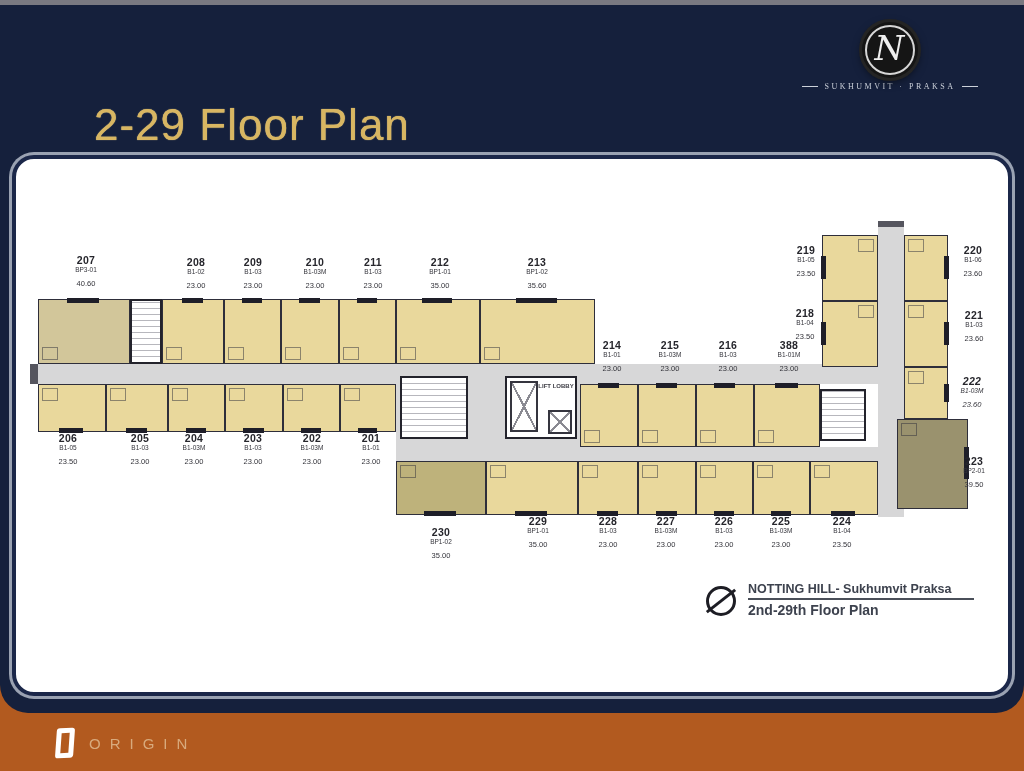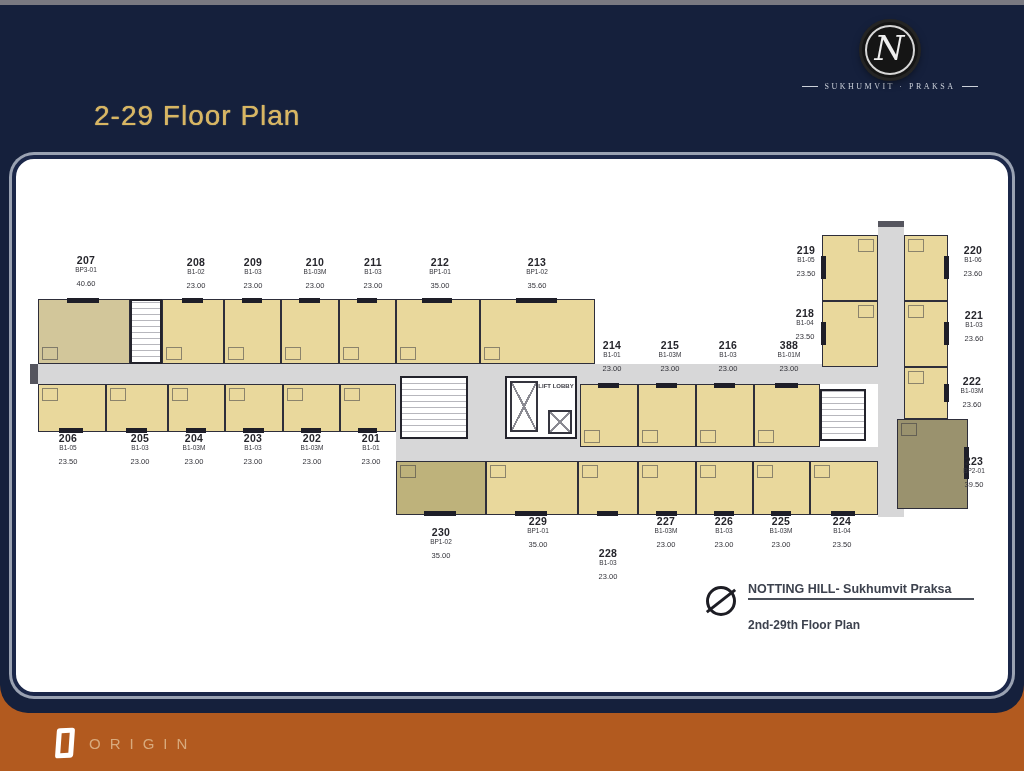--- a/index.html
+++ b/index.html
@@ -3,21 +3,21 @@
 <meta charset="utf-8">
 <style>
   * { margin:0; padding:0; box-sizing:border-box; }
   html,body { width:1024px; height:771px; overflow:hidden; font-family:"Liberation Sans", sans-serif; }
   body { position:relative; background:#b25a1f; }
 
   
   .slide { position:absolute; top:0; left:0; right:0; height:713px; background:#15203c;
            border-radius:0 0 28px 28px; z-index:1; }
   .top-strip { position:absolute; top:0; left:0; right:0; height:5px; background:#797981; }
-  .page-title { position:absolute; left:94px; top:100px; font-size:28px; letter-spacing:1px;
+  .page-title { position:absolute; left:94px; top:100px; font-size:44px; letter-spacing:1px;
                 color:#d8b662; text-shadow:0 0 1px #e8cd87; font-weight:400; }
 
   .brand { position:absolute; left:796px; top:22px; width:188px; text-align:center; }
   .badge { width:56px; height:56px; border-radius:50%; background:#151515; margin:0 auto;
            position:relative; box-shadow:0 0 0 3px #242424, 0 3px 10px rgba(0,0,0,.65); }
   .badge::before { content:""; position:absolute; inset:3px; border:2px solid #d6d6d6; border-radius:50%; }
   .badge .mono { position:absolute; top:50%; left:50%; transform:translate(-52%,-55%);
                  font-family:"DejaVu Serif", serif; font-style:italic; font-size:34px; color:#efefef; }
   .brand-name { margin-top:13px; font-family:"Liberation Serif", serif; font-size:19px;
                 letter-spacing:3px; color:#f2f2f2; font-weight:700; white-space:nowrap; }
@@ -64,21 +64,21 @@
   .utype { font-size:6.5px; line-height:1.2; color:#33333a; }
   .uarea { font-size:7.5px; margin-top:5px; color:#33333a; }
 
   .compass { position:absolute; left:690px; top:427px; width:30px; height:30px;
              border:3px solid #1d1d24; border-radius:50%; z-index:6; }
   .needle { position:absolute; width:36px; height:3px; background:#1d1d24; top:50%; left:50%;
             transform:translate(-50%,-50%) rotate(-38deg); }
   .ann { position:absolute; left:732px; top:423px; z-index:6; }
   .ann-title { font-size:12.5px; font-weight:700; color:#3d424e; width:226px;
                padding-bottom:2px; border-bottom:2px solid #4a4f59; white-space:nowrap; }
-  .ann-sub { font-size:12px; font-weight:700; color:#3d424e; margin-top:18px; }
+  .ann-sub { font-size:14px; font-weight:700; color:#3d424e; margin-top:2px; }
 
   
   .footer { position:absolute; left:0; right:0; bottom:0; height:60px; background:#b25a1f; z-index:0; }
   .origin { position:absolute; bottom:13px; left:56px; display:flex; align-items:center; gap:15px; z-index:2; }
   .origin-mark { width:18px; height:30px; border:5px solid #ffffff; border-radius:3px;
                  transform:skewX(-7deg) rotate(-3deg); }
   .origin-text { font-size:15px; letter-spacing:9px; color:#d8aa7d; font-weight:500; }
 </style>
 </head>
 <body>
@@ -243,21 +243,21 @@
           <div class="utype">B1-06</div>
           <div class="uarea">23.60</div>
         </div>
         <div class="unit e-r" style="left: 888px; top: 142px; width: 44px; height: 66px;"></div>
         <div class="ulabel" style="left: 958px; top: 151px;">
           <div class="uno">221</div>
           <div class="utype">B1-03</div>
           <div class="uarea">23.60</div>
         </div>
         <div class="unit e-r" style="left: 888px; top: 208px; width: 44px; height: 52px;"></div>
-        <div class="ulabel" style="left: 956px; top: 217px;">
+        <div class="ulabel" style="left: 956px; top: 217px; font-style: italic;">
           <div class="uno">222</div>
           <div class="utype">B1-03M</div>
           <div class="uarea">23.60</div>
         </div>
         <div class="unit e-r dark" style="left: 881px; top: 260px; width: 71px; height: 90px;"></div>
         <div class="ulabel" style="left: 958px; top: 297px;">
           <div class="uno">223</div>
           <div class="utype">BP2-01</div>
           <div class="uarea">39.50</div>
         </div>
@@ -279,21 +279,21 @@
           <div class="utype">B1-03</div>
           <div class="uarea">23.00</div>
         </div>
         <div class="unit e-b" style="left: 622px; top: 302px; width: 58px; height: 54px;"></div>
         <div class="ulabel" style="left: 650px; top: 357px;">
           <div class="uno">227</div>
           <div class="utype">B1-03M</div>
           <div class="uarea">23.00</div>
         </div>
         <div class="unit e-b" style="left: 562px; top: 302px; width: 60px; height: 54px;"></div>
-        <div class="ulabel" style="left: 592px; top: 357px; margin-top: 32px;">
+        <div class="ulabel" style="left: 592px; top: 357px;">
           <div class="uno">228</div>
           <div class="utype">B1-03</div>
           <div class="uarea">23.00</div>
         </div>
         <div class="unit e-b" style="left: 470px; top: 302px; width: 92px; height: 54px;"></div>
         <div class="ulabel" style="left: 522px; top: 357px;">
           <div class="uno">229</div>
           <div class="utype">BP1-01</div>
           <div class="uarea">35.00</div>
         </div>

